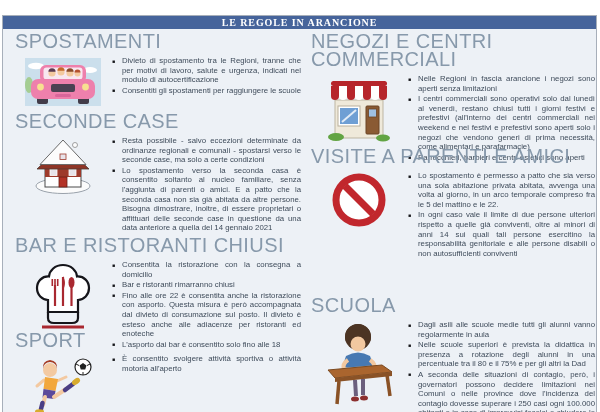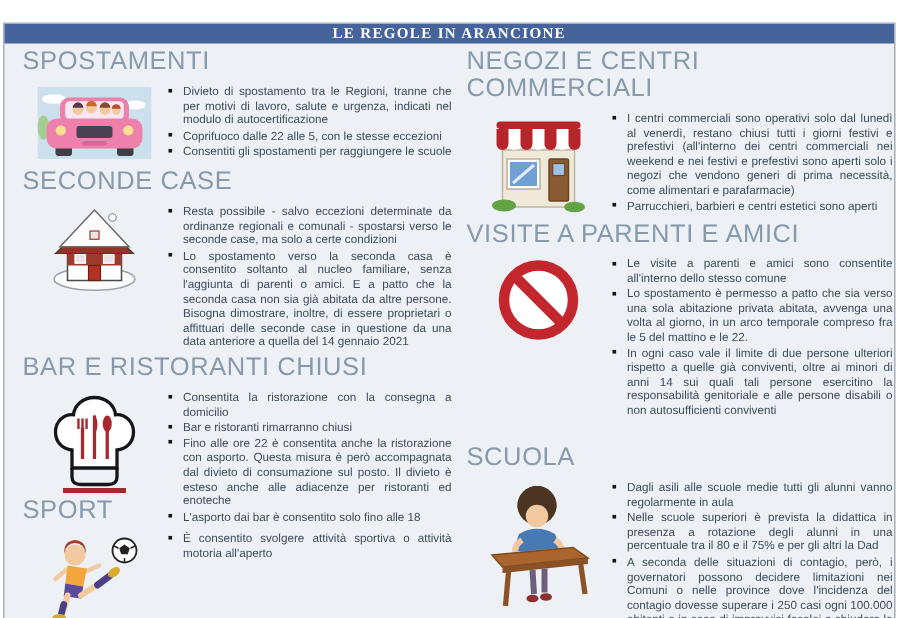--- a/index.html
+++ b/index.html
@@ -17,21 +17,21 @@
   .header {
     position:absolute; left:0; top:0; right:0; height:13px;
     background:#46649b; display:flex; align-items:center; justify-content:center;
   }
   .header-title {
     color:#ffffff; font-family:"Liberation Serif", serif; font-weight:bold;
     font-size:10px; letter-spacing:0.9px;
   }
   .sec { position:absolute; }
   .sec-title {
-    margin:0 0 6px 0; font-weight:400; font-size:17px; line-height:18px;
+    margin:0 0 6px 0; font-weight:400; font-size:20px; line-height:18px;
     color:#8799ab; letter-spacing:0.4px;
   }
   .sec-row { display:flex; align-items:flex-start; }
   .icon-box { flex:0 0 96px; width:96px; display:flex; justify-content:center; padding-top:2px; }
   ul.bullets {
     flex:1; margin:0; padding:0; list-style:none;
     font-size:7.8px; line-height:9.6px; color:#3e4b5a; text-align:justify;
   }
   ul.bullets li { position:relative; padding-left:11px; margin-bottom:1px; }
   ul.bullets li::before {
@@ -80,21 +80,20 @@
             <rect x="53" y="38" width="11" height="8" rx="2" fill="#423c49"></rect>
             <rect x="6" y="21" width="64" height="20" rx="7" fill="#ee80ac"></rect>
             <rect x="26" y="26" width="24" height="8" rx="2" fill="#4a4152"></rect>
             <circle cx="15.5" cy="29" r="3.4" fill="#f7e190"></circle>
             <circle cx="60.5" cy="29" r="3.4" fill="#f7e190"></circle>
             <rect x="30" y="36" width="16" height="3" rx="1.5" fill="#d9659a"></rect>
           </svg>
         </div>
         <ul class="bullets">
           <li>Divieto di spostamento tra le Regioni, tranne che per motivi di lavoro, salute e urgenza, indicati nel modulo di autocertificazione</li>
-          <li>Coprifuoco dalle 22 alle 5, con le stesse eccezioni</li>
           <li>Consentiti gli spostamenti per raggiungere le scuole</li>
         </ul>
       </div>
     </section>
 
     <section class="sec" id="s1">
       <h2 class="sec-title">SECONDE CASE</h2>
       <div class="sec-row">
         <div class="icon-box">
           <svg width="64" height="58" viewBox="0 0 64 58" aria-hidden="true">
@@ -192,37 +191,37 @@
             <path d="M21,20 a4,4 0 0 0 8,0 z" fill="#b6252b"></path>
             <path d="M29,20 a4,4 0 0 0 8,0 z" fill="#ffffff"></path>
             <path d="M37,20 a4,4 0 0 0 8,0 z" fill="#b6252b"></path>
             <path d="M45,20 a4,4 0 0 0 8,0 z" fill="#ffffff"></path>
             <path d="M53,20 a4,4 0 0 0 8,0 z" fill="#b6252b"></path>
             <ellipse cx="10" cy="61" rx="8" ry="4" fill="#62a443"></ellipse>
             <ellipse cx="57" cy="62" rx="7" ry="3.5" fill="#62a443"></ellipse>
           </svg>
         </div>
         <ul class="bullets">
+          <li>Nelle Regioni in fascia arancione i negozi sono aperti senza limitazioni</li>
           <li>I centri commerciali sono operativi solo dal lunedì al venerdì, restano chiusi tutti i giorni festivi e prefestivi (all'interno dei centri commerciali nei weekend e nei festivi e prefestivi sono aperti solo i negozi che vendono generi di prima necessità, come alimentari e parafarmacie)</li>
           <li>Parrucchieri, barbieri e centri estetici sono aperti</li>
         </ul>
       </div>
     </section>
 
     <section class="sec" id="s5">
       <h2 class="sec-title">VISITE A PARENTI E AMICI</h2>
       <div class="sec-row">
         <div class="icon-box">
           <svg width="54" height="54" viewBox="0 0 54 54" aria-hidden="true">
             <circle cx="27" cy="27" r="23" fill="#ffffff" stroke="#c1272d" stroke-width="7"></circle>
             <line x1="13" y1="13" x2="41" y2="41" stroke="#c1272d" stroke-width="7"></line>
           </svg>
         </div>
         <ul class="bullets">
-          <li>Le visite a parenti e amici sono consentite all'interno dello stesso comune</li>
           <li>Lo spostamento è permesso a patto che sia verso una sola abitazione privata abitata, avvenga una volta al giorno, in un arco temporale compreso fra le 5 del mattino e le 22.</li>
           <li>In ogni caso vale il limite di due persone ulteriori rispetto a quelle già conviventi, oltre ai minori di anni 14 sui quali tali persone esercitino la responsabilità genitoriale e alle persone disabili o non autosufficienti conviventi</li>
         </ul>
       </div>
     </section>
 
     <section class="sec" id="s6">
       <h2 class="sec-title">SCUOLA</h2>
       <div class="sec-row">
         <div class="icon-box">

